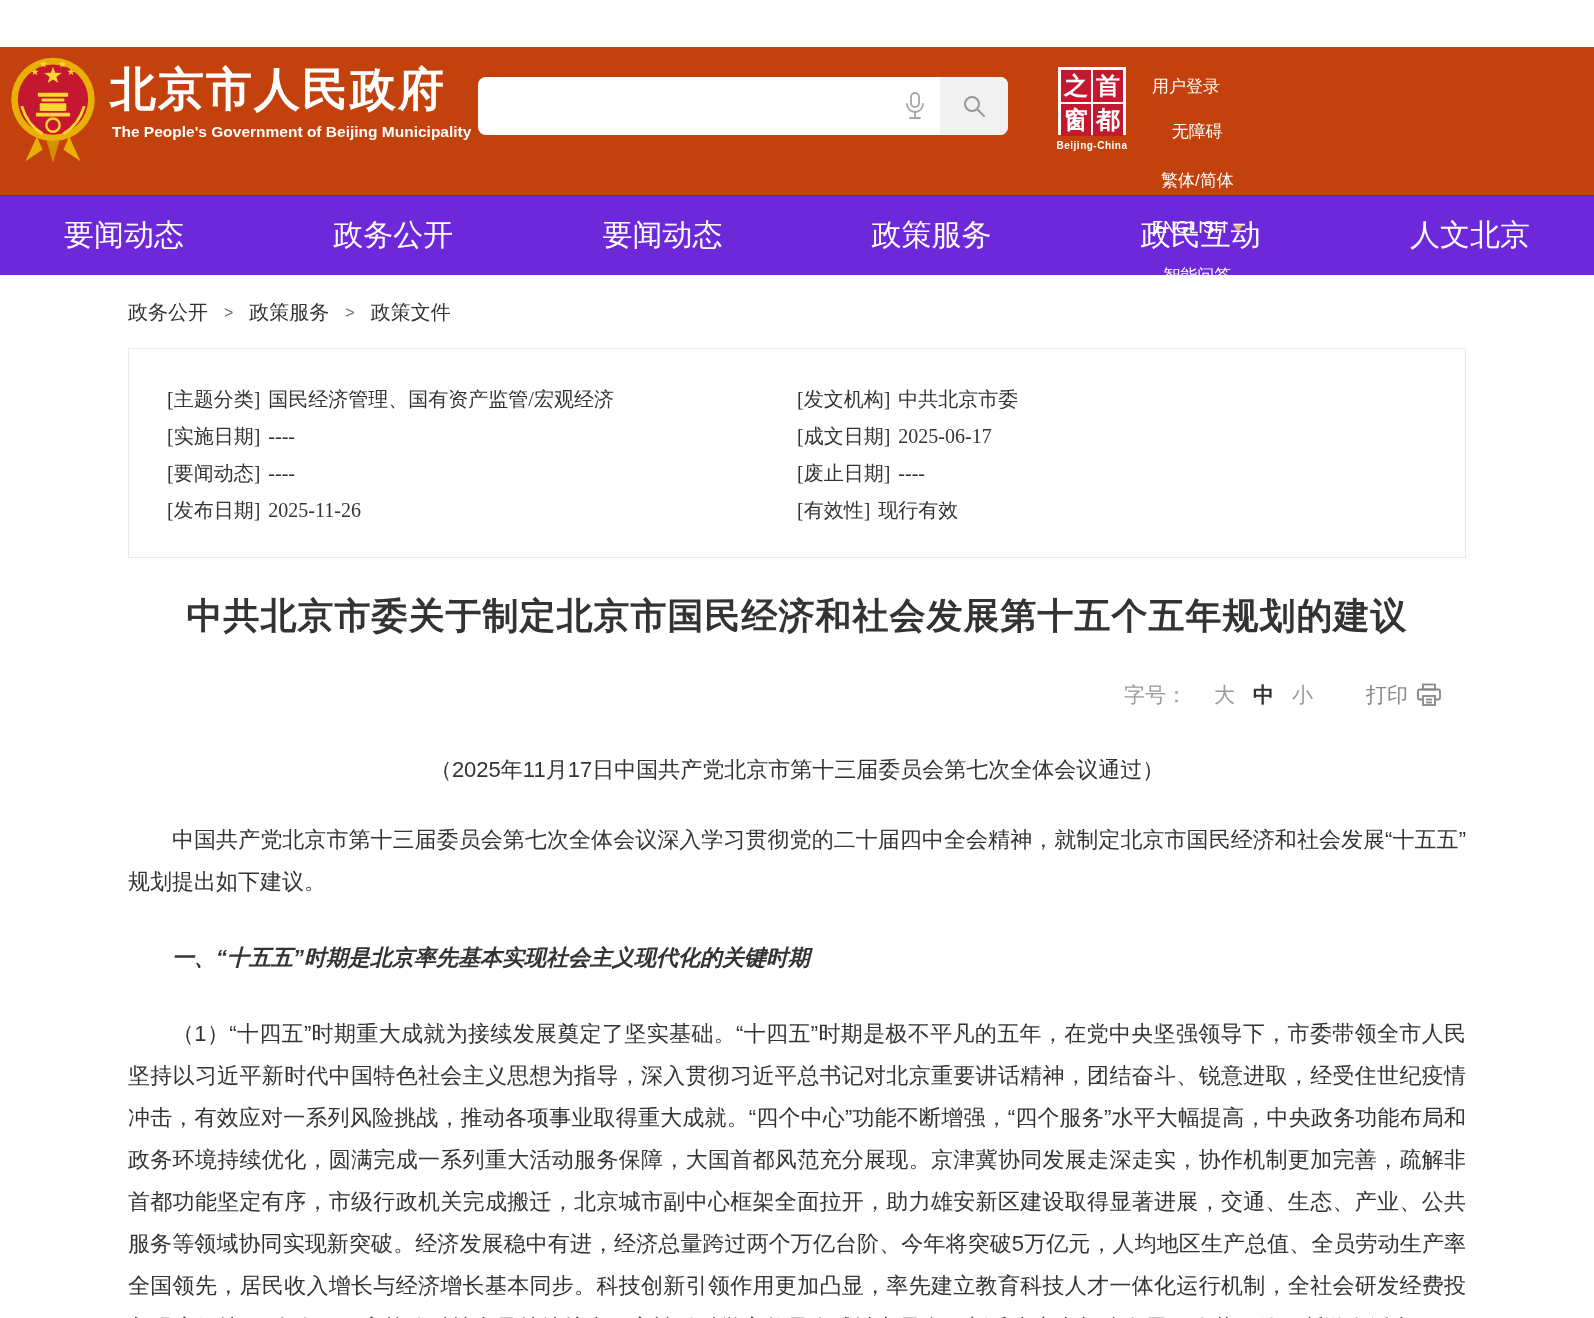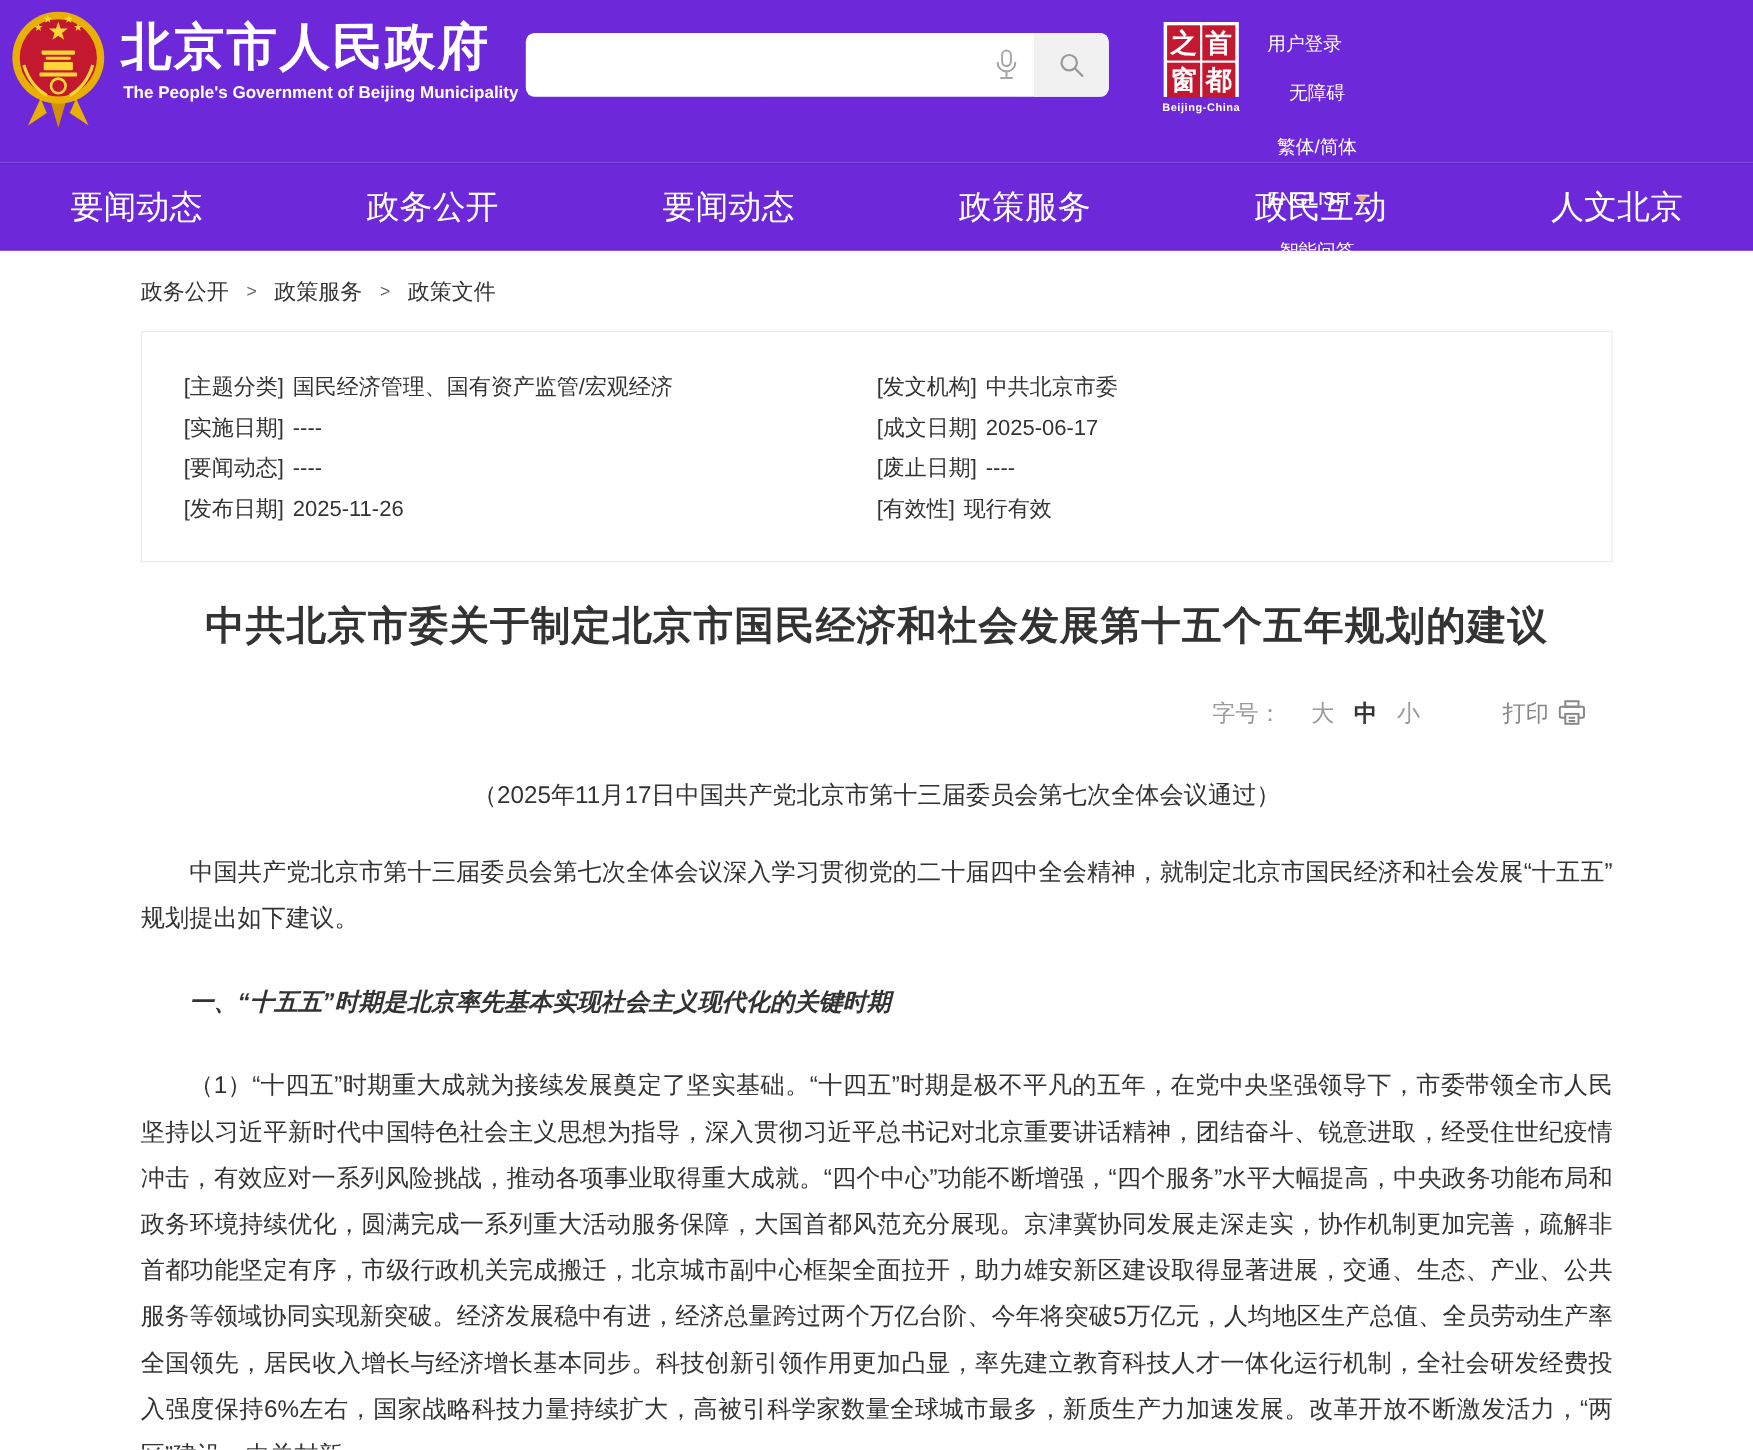--- a/index.html
+++ b/index.html
@@ -1,20 +1,20 @@
 <!DOCTYPE html>
 <html lang="zh"><head>
 <meta charset="utf-8">
 <style>
   * { margin:0; padding:0; box-sizing:border-box; }
   body { font-family: "Liberation Sans", "DejaVu Sans", sans-serif; background:#fff; }
   .page { width:1594px; height:1318px; margin:0 auto; background:#fff; overflow:hidden; position:relative; }
 
   
-  .site-header { position:relative; height:148px; background:#6d28d9; }
+  .site-header { position:relative; height:148px; background:#c2410c;margin-top:47px; }
   .emblem { position:absolute; left:10px; top:6px; width:86px; height:112px; }
   .brand-title { position:absolute; left:110px; top:12px; font-size:46px; font-weight:700; color:#fff; letter-spacing:2px; }
   .brand-sub { position:absolute; left:112px; top:76px; font-size:15.5px; font-weight:600; color:#fff; }
 
   .search { position:absolute; left:478px; top:30px; width:530px; height:58px; background:#fff; border-radius:8px; display:flex; align-items:stretch; overflow:hidden; }
   .search input { flex:1; border:none; outline:none; font-size:18px; padding:0 16px; color:#333; background:transparent; }
   .mic-wrap { width:50px; display:flex; align-items:center; justify-content:center; cursor:pointer; }
   .search-btn { width:68px; background:#f1f1f1; display:flex; align-items:center; justify-content:center; cursor:pointer; }
 
   .seal { position:absolute; left:1056px; top:20px; width:72px; text-align:center; cursor:pointer; }
@@ -33,31 +33,31 @@
   .nav-item { color:#fff; font-size:30px; cursor:pointer; white-space:nowrap; }
 
   
   .content { width:1338px; margin:0 auto; }
 
   .breadcrumb { margin-top:24px; display:flex; align-items:center; gap:16px; font-size:20px; color:#333; }
   .crumb { cursor:pointer; }
   .crumb-sep { color:#666; font-size:16px; }
 
   .meta-box { margin-top:22px; border:1px solid #e9e9e9; padding:32px 38px 28px; display:flex; }
-  .meta-col { width:50%; }
+  .meta-col { width:50%;font-family:Liberation Serif, serif; }
   .meta-row { line-height:37px; font-size:20px; color:#333; white-space:nowrap; }
   .meta-label { margin-right:8px; }
 
   .article-title { margin-top:34px; text-align:center; font-size:36px; font-weight:700; color:#333; letter-spacing:1px; }
 
   .controls { margin-top:40px; display:flex; justify-content:flex-end; align-items:center; padding-right:24px; font-size:21px; color:#999; }
   .fs-label { margin-right:18px; }
   .fs-opt { cursor:pointer; margin:0 9px; }
   .fs-opt.selected { color:#333; font-weight:700; }
-  .print-group { margin-left:66px; display:flex; align-items:center; gap:8px; cursor:pointer; color:#888; }
+  .print-group { margin-left:44px; display:flex; align-items:center; gap:8px; cursor:pointer; color:#888; }
 
   .meeting-note { margin-top:46px; text-align:center; font-size:22px; color:#333; }
 
   .para { margin-top:34px; font-size:22px; color:#333; line-height:42px; text-align:justify; text-indent:2em; }
   .section-heading { margin-top:34px; font-size:22px; line-height:42px; font-weight:700; color:#333; text-indent:2em;font-style:italic; }
 </style>
 </head>
 <body>
 
 <div class="page">

